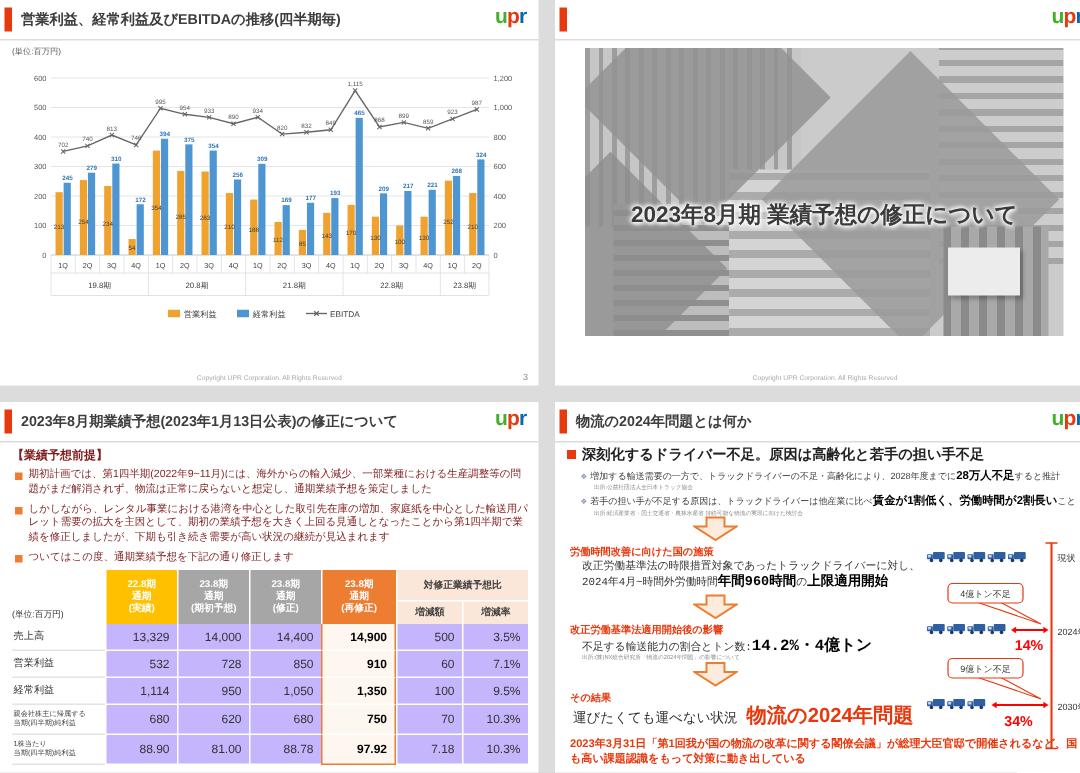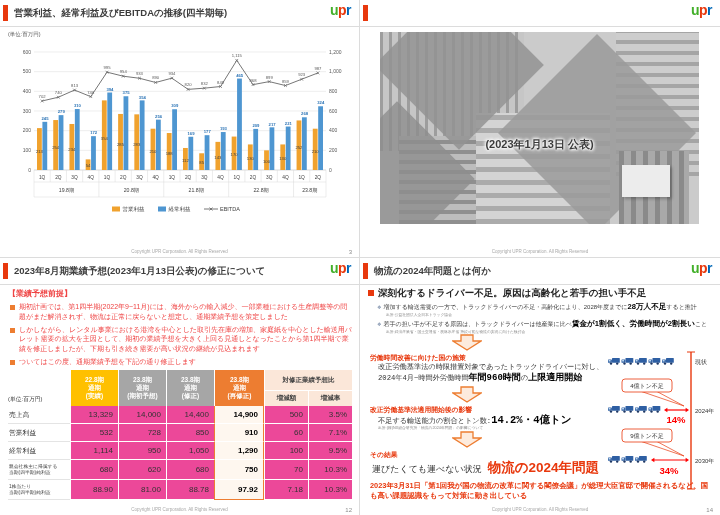--- a/index.html
+++ b/index.html
@@ -1,17 +1,17 @@
 <!DOCTYPE html>
 <html><head>
 <meta charset="utf-8">
 <style>
   html,body{margin:0;padding:0;background:#d6d6d6;}
   body{width:720px;height:515px;font-family:"Liberation Sans","DejaVu Sans",sans-serif;}
-  .grid{display:grid;grid-template-columns:359px 360px;grid-template-rows:257px 257px;gap:1px;background:#dcdcdc;width:720px;height:515px;}
+  .grid{display:grid;grid-template-columns:359px 360px;grid-template-rows:257px 257px;gap:11px;background:#dcdcdc;width:720px;height:515px;}
   .slide{position:relative;background:#fff;overflow:hidden;}
   
   .hd{position:absolute;top:0;left:0;right:0;height:26px;border-bottom:1px solid #dcdcdc;display:flex;align-items:center;}
   .hd .bar{width:5px;height:16px;background:#E8380D;margin:0 6px 0 3px;flex:none;}
   .hd .t{font-size:9.5px;font-weight:bold;color:#3d3d3d;white-space:nowrap;}
   .logo{position:absolute;right:8px;top:3px;font-size:14px;font-weight:bold;letter-spacing:-.5px;line-height:1;}
   .logo .u{color:#43B02A}.logo .p{color:#E8380D}.logo .r{color:#0068B7}
   .ft{position:absolute;bottom:3px;left:0;right:0;text-align:center;font-size:4.5px;color:#a9a9a9;}
   .pg{position:absolute;right:7px;bottom:2px;font-size:6px;color:#8b8b8b;}
   
@@ -27,32 +27,32 @@
   .cl-d1{left:6%;top:-14%;width:120px;height:120px;background:#939393;transform:rotate(45deg);opacity:.85;}
   .cl-d2{left:46%;top:16%;width:140px;height:140px;background:#9a9a9a;transform:rotate(45deg);opacity:.85;}
   .cl-d3{left:-12%;top:48%;width:110px;height:110px;background:#8d8d8d;transform:rotate(45deg);opacity:.8;}
   .cl-box{right:9%;bottom:14%;width:15%;height:17%;background:#ececec;box-shadow:2px 2px 3px rgba(0,0,0,.25);}
   .cl-fork{right:3%;bottom:0;width:22%;height:38%;background:repeating-linear-gradient(90deg,#8a8a8a 0 5px,#a9a9a9 5px 12px);}
   .s2-title{position:absolute;left:0;right:0;top:102px;text-align:center;color:#3b3b3b;
     text-shadow:0 0 2px #fff,0 0 4px #fff,1px 1px 3px #fff,-1px -1px 3px #fff;}
   .s2-title .l1{font-size:15px;font-weight:bold;}
   .s2-title .l2{font-size:11px;font-weight:bold;margin-top:3px;}
   
-  .s3-body{position:absolute;left:8px;top:30px;right:5px;color:#ef4444;}
+  .s3-body{position:absolute;left:8px;top:30px;right:5px;color:#7f1d1d;}
   .s3-sec{font-size:8px;font-weight:bold;margin-bottom:3px;}
   .blt{display:flex;margin-bottom:3px;font-size:7px;line-height:1.4;}
   .blt .sq{flex:none;width:5px;height:5px;background:#ED7D31;margin:3px 4px 0 2px;}
   #fin-table{position:absolute;left:8px;top:112px;display:grid;grid-template-columns:62px 48px 48px 48px 50px 44px 44px;grid-template-rows:20px 16px 18px 18px 18px 20px 20px;}
   #fin-table .ph{grid-row:1/3;color:#fff;font-size:6.5px;font-weight:bold;display:flex;align-items:center;justify-content:center;text-align:center;white-space:pre-line;line-height:1.25;border-left:1px solid #fff;}
   #fin-table .ch{background:#FBE7D9;color:#404040;font-size:6.5px;font-weight:bold;display:flex;align-items:center;justify-content:center;border-left:1px solid #fff;}
   #fin-table .cs{background:#FBE7D9;color:#404040;font-size:6.5px;font-weight:bold;display:flex;align-items:center;justify-content:center;border-left:1px solid #fff;border-top:1px solid #fff;}
   #fin-table .unitcell{font-size:5.8px;color:#333;display:flex;align-items:flex-end;padding-bottom:2px;}
   #fin-table .rl{font-size:6.8px;color:#333;display:flex;align-items:center;border-bottom:1px solid #e4e4e4;white-space:pre-line;line-height:1.15;padding-left:1px;}
   #fin-table .rl.sm{font-size:4.8px;color:#444;}
-  #fin-table .rv{background:#ec4899;font-size:8px;color:#333;display:flex;align-items:center;justify-content:flex-end;padding-right:5px;border-bottom:1px solid #fff;border-left:1px solid #fff;}
+  #fin-table .rv{background:#c4b5fd;font-size:8px;color:#333;display:flex;align-items:center;justify-content:flex-end;padding-right:5px;border-bottom:1px solid #fff;border-left:1px solid #fff;}
   #fin-table .rev{background:#FEF7EF;font-weight:bold;color:#000;border-left:1px solid #ED7D31 !important;border-right:1px solid #ED7D31;}
   #fin-table .rev-last{border-bottom:1px solid #ED7D31;}
   
   .s4 .abs{position:absolute;}
   .s4-heading{top:29px;left:8px;font-size:9.5px;font-weight:bold;color:#222;}
   .s4-heading .sq{display:inline-block;width:6px;height:6px;background:#E8380D;margin-right:4px;}
   .s4-blt{left:17px;font-size:6px;color:#404040;}
   .s4-blt .dm{color:#8496B0;font-size:5px;margin-right:2px;}
   .s4-blt b{font-size:7.6px;color:#000;}
   .s4-src{left:26px;font-size:3.8px;color:#8a8a8a;}
@@ -300,21 +300,21 @@
       <div class="cl cl-r1"></div>
       <div class="cl cl-r2"></div>
       <div class="cl cl-p1"></div>
       <div class="cl cl-p2"></div>
       <div class="cl cl-d1"></div>
       <div class="cl cl-d2"></div>
       <div class="cl cl-d3"></div>
       <div class="cl cl-fork"></div>
       <div class="cl cl-box"></div>
       <div class="s2-title">
-        <div class="l2">(2023年1月13日 公表)</div>
+        <div class="l1">2023年8月期 業績予想の修正について</div>
       </div>
     </div>
     <div class="ft">Copyright UPR Corporation.  All Rights Reserved</div>
   </div>
 
   <div class="slide">
     <div class="hd">
       <div class="bar"></div>
       <div class="t">2023年8月期業績予想(2023年1月13日公表)の修正について</div>
     </div>
@@ -362,21 +362,21 @@
         <div class="rv" style="grid-area: 4 / 2;">532</div>
         <div class="rv" style="grid-area: 4 / 3;">728</div>
         <div class="rv" style="grid-area: 4 / 4;">850</div>
         <div class="rv rev" style="grid-area: 4 / 5;">910</div>
         <div class="rv" style="grid-area: 4 / 6;">60</div>
         <div class="rv" style="grid-area: 4 / 7;">7.1%</div>
         <div class="rl" style="grid-area: 5 / 1;">経常利益</div>
         <div class="rv" style="grid-area: 5 / 2;">1,114</div>
         <div class="rv" style="grid-area: 5 / 3; text-align: center;">950</div>
         <div class="rv" style="grid-area: 5 / 4;">1,050</div>
-        <div class="rv rev" style="grid-area: 5 / 5;">1,290</div>
+        <div class="rv rev" style="grid-area: 5 / 5;">1,350</div>
         <div class="rv" style="grid-area: 5 / 6;">100</div>
         <div class="rv" style="grid-area: 5 / 7;">9.5%</div>
         <div class="rl sm" style="grid-area: 6 / 1;">親会社株主に帰属する
 当期(四半期)純利益</div>
         <div class="rv" style="grid-area: 6 / 2;">680</div>
         <div class="rv" style="grid-area: 6 / 3;">620</div>
         <div class="rv" style="grid-area: 6 / 4;">680</div>
         <div class="rv rev" style="grid-area: 6 / 5;">750</div>
         <div class="rv" style="grid-area: 6 / 6;">70</div>
         <div class="rv" style="grid-area: 6 / 7;">10.3%</div>

